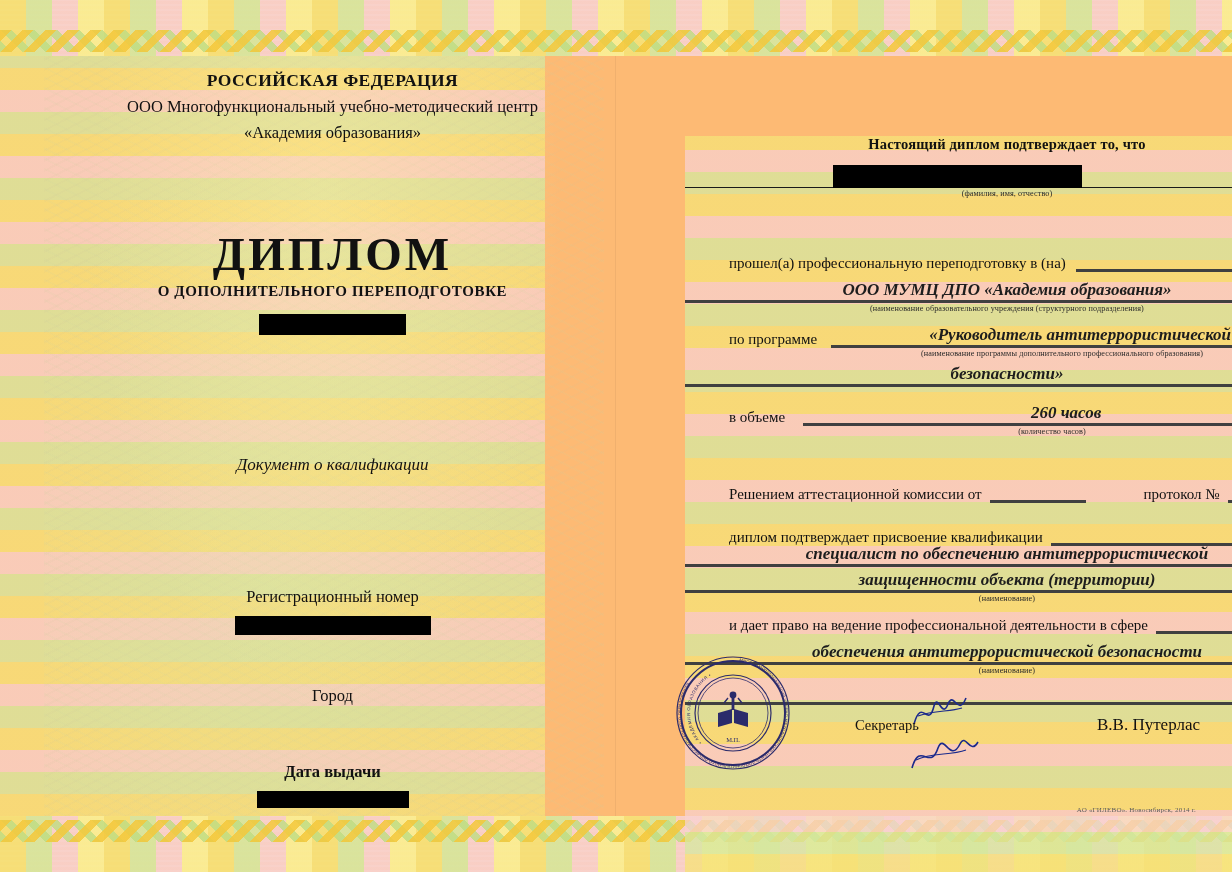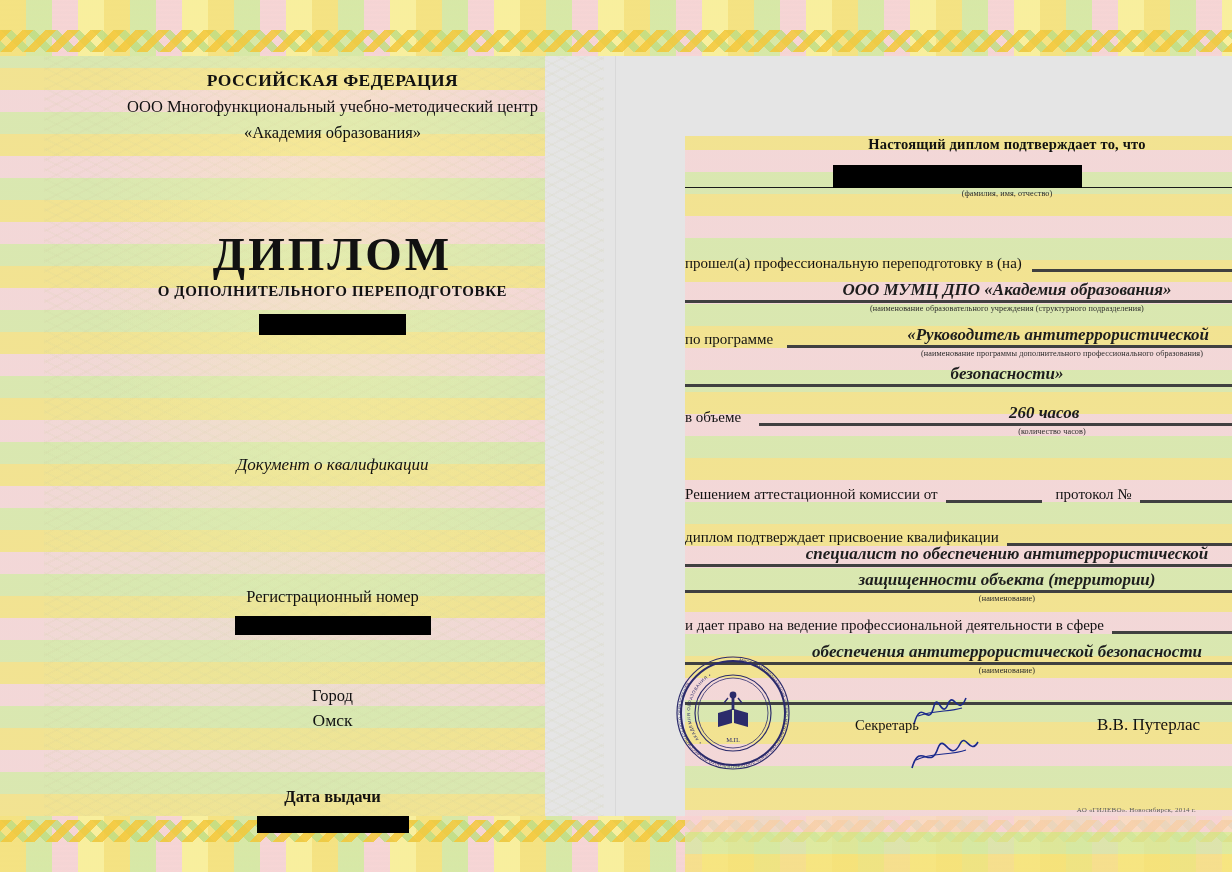--- a/index.html
+++ b/index.html
@@ -5,21 +5,21 @@
   html, body {
     margin: 0;
     padding: 0;
     background: #ffffff;
   }
   .page {
     position: relative;
     width: 1232px;
     height: 872px;
     overflow: hidden;
-    background: #e5e5e5;
+    background: #fdba74;
     font-family: "Liberation Serif", serif;
     color: #111;
   }
 
   
   .border-band {
     position: absolute;
     left: 0;
     width: 1232px;
     height: 56px;
@@ -187,21 +187,21 @@
     position: relative;
   }
   .name-redaction {
     position: absolute;
     left: 148px; top: 0;
     width: 249px; height: 23px;
     background: #000;
   }
 
   .flexrow { display: flex; align-items: flex-end; }
-  .label { white-space: nowrap; }
+  .label { white-space: nowrap; padding-left: 44px; }
   .grow { flex: 1; }
 
   .seal {
     position: absolute;
     left: 672px; top: 652px;
     width: 122px; height: 122px;
   }
   .sign-block {
     position: absolute;
     left: 790px; top: 700px;
@@ -249,21 +249,20 @@
     <div class="diploma-word">ДИПЛОМ</div>
     <div class="diploma-sub">О ДОПОЛНИТЕЛЬНОГО ПЕРЕПОДГОТОВКЕ</div>
     <div class="redaction r1"></div>
 
     <div class="qual-doc">Документ о квалификации</div>
 
     <div class="reg-number">Регистрационный номер</div>
     <div class="redaction r2"></div>
 
     <div class="city-label">Город</div>
-    <div class="city-value">Омск</div>
 
     <div class="issue-date">Дата выдачи</div>
     <div class="redaction r3"></div>
   </div>
 
   <div class="right">
 
     <div class="row">
       <div class="confirm-head">Настоящий диплом подтверждает то, что</div>
       <div class="name-line">

